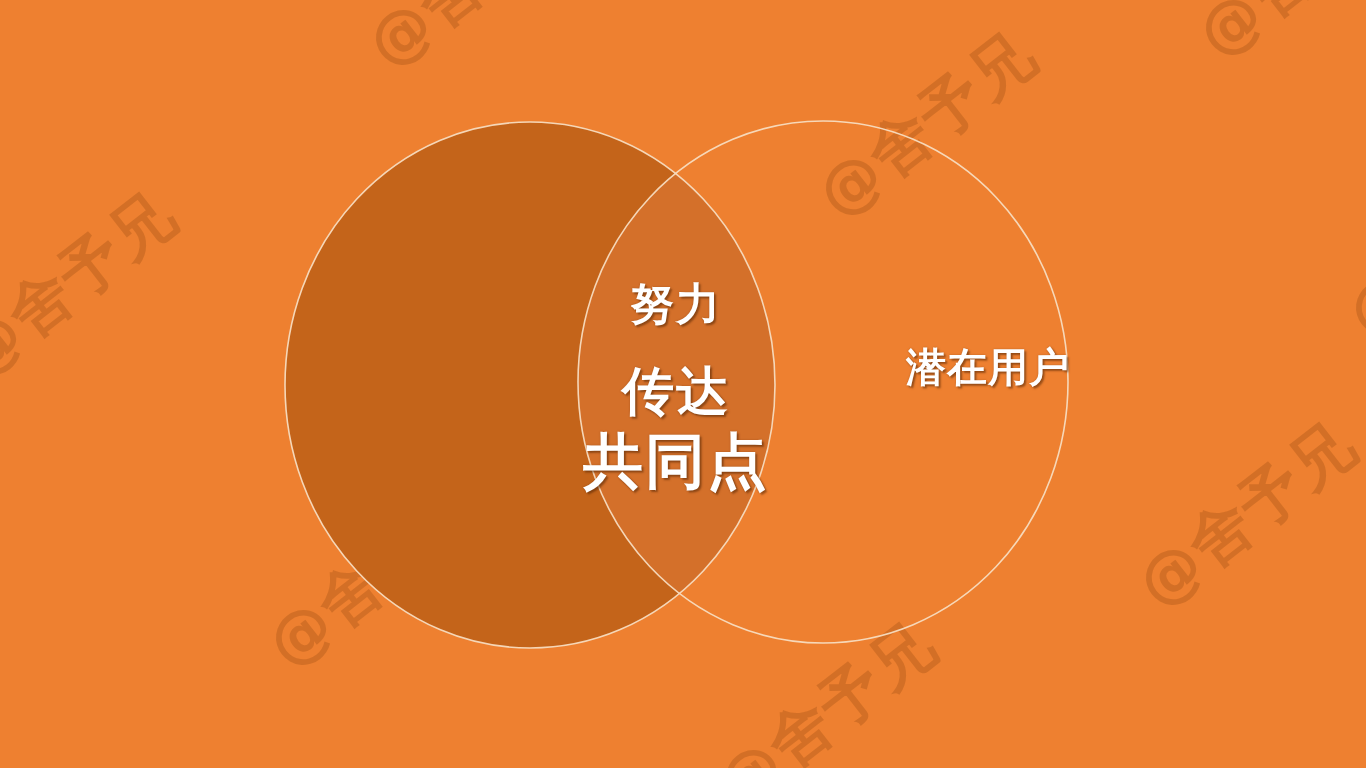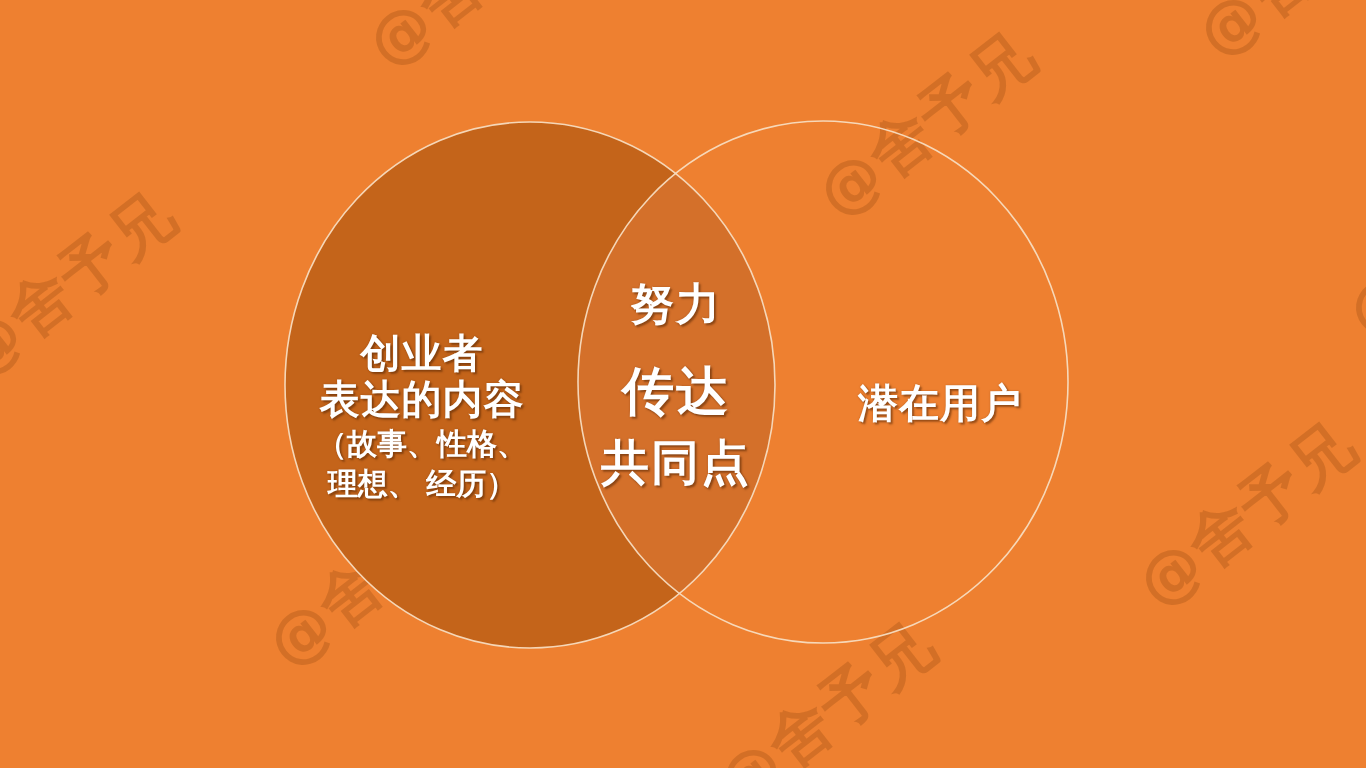--- a/index.html
+++ b/index.html
@@ -91,31 +91,32 @@
   #label-center .line-a {
     font-size: 44px;
     letter-spacing: 2px;
   }
   #label-center .line-b {
     font-size: 52px;
     letter-spacing: 2px;
     margin-top: 32px;
   }
   #label-center .line-c {
-    font-size: 48px;
+    font-size: 60px;
     letter-spacing: 2px;
-    margin-top: 14px;
+    margin-top: 6px;
   }
 
   #label-right {
     left: 810px;
-    top: 380px;
+    top: 344px;
     width: 260px;
     font-size: 40px;
     letter-spacing: 1px;
+    text-align: right;
   }
 </style>
 </head>
 <body>
 
 <div id="slide" style="background: rgb(238, 128, 48); width: 1366px; height: 768px;">
 
   <div id="watermark-layer">
       <div class="watermark" style="left: 350px; top: 20px; transform: rotate(-38deg);">@舍予兄</div>
       <div class="watermark" style="left: 800px; top: 170px; transform: rotate(-38deg);">@舍予兄</div>
@@ -142,26 +143,20 @@
     <g clip-path="url(#clip-left)">
       <ellipse id="ell-right-overlap" cx="823" cy="382" rx="245" ry="261" fill="#d4702a"></ellipse>
     </g>
 
     <ellipse id="ell-left-stroke" cx="530" cy="385" rx="245" ry="263" fill="none" stroke="#f7dcc0" stroke-width="1.6" stroke-opacity="0.95"></ellipse>
     <ellipse id="ell-right-stroke" cx="823" cy="382" rx="245" ry="261" fill="none" stroke="#f7dcc0" stroke-width="1.6" stroke-opacity="0.95"></ellipse>
   </svg>
 
   <div id="text-layer">
 
-    <div class="label-block" id="label-left">
-      <div class="line-main">创业者</div>
-      <div class="line-main">表达的内容</div>
-      <div class="line-sub">（故事、性格、</div>
-      <div class="line-sub">理想、 经历）</div>
-    </div>
 
     <div class="label-block" id="label-center">
       <div class="line-a">努力</div>
       <div class="line-b">传达</div>
       <div class="line-c">共同点</div>
     </div>
 
     <div class="label-block" id="label-right">
       <div>潜在用户</div>
     </div>

